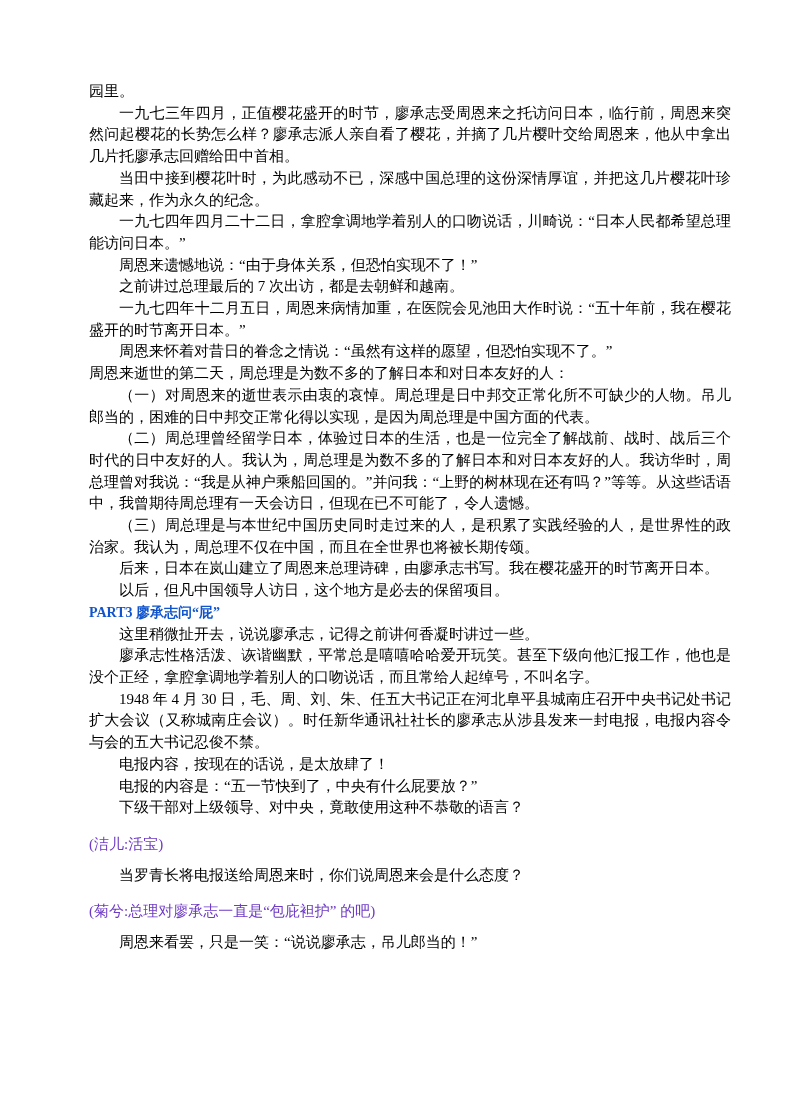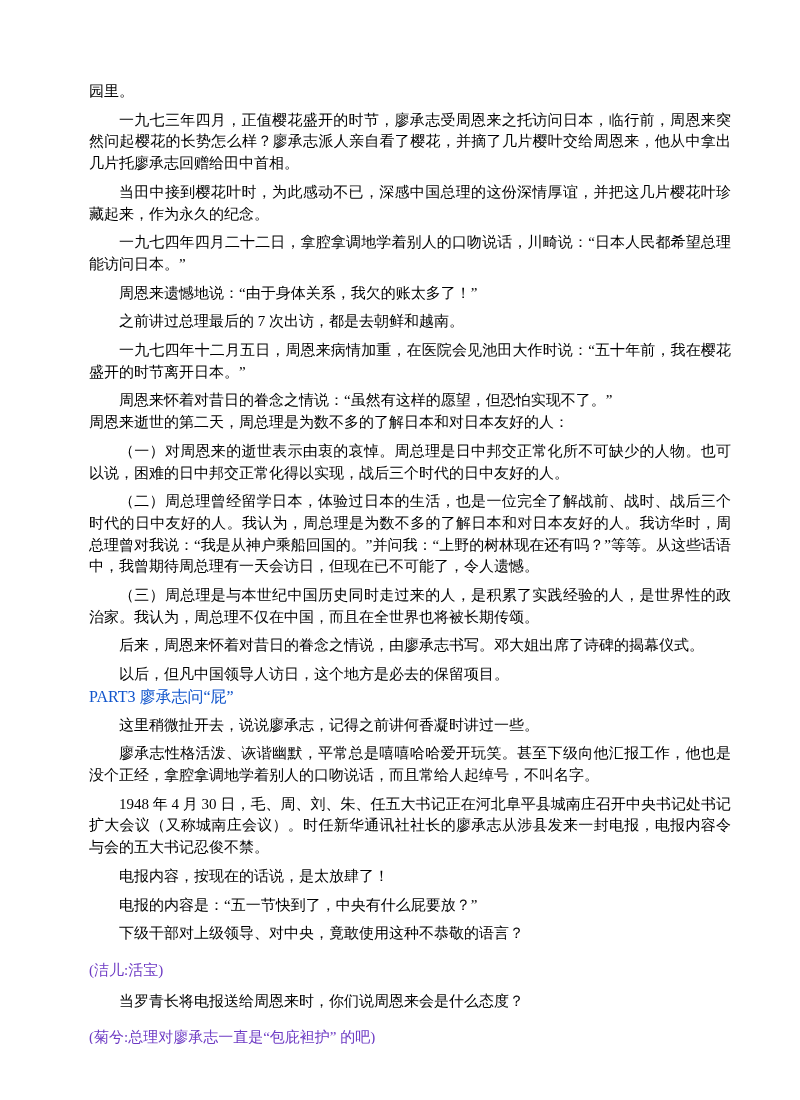--- a/index.html
+++ b/index.html
@@ -10,55 +10,55 @@
     box-sizing: border-box;
     padding: 81px 69px 0 89px;
     background: #ffffff;
     color: #000000;
     font-family: "Liberation Serif", serif;
     font-size: 15px;
     line-height: 21.7px;
     overflow: hidden;
   }
   .page p { margin: 0; text-align: justify; }
-  .page p.ind { text-indent: 2em; margin-top: 7px; }
+  .page p.ind { text-indent: 2em; }
   .page p.flush { text-indent: 0; }
   .heading {
     margin: 44px 0 24px 0;
     text-align: center;
-    font-weight: normal;
-    font-size: 16px;
+    font-weight: bold;
+    font-size: 14px;
     line-height: 21.7px;
     color: #1155cc;
   }
   .comment {
     color: #6e3bc4;
     margin: 15px 0 9px 0 !important;
     text-align: right;
     text-indent: 0;
   }
 </style>
 </head>
 <body>
 
 <div class="page">
 
   <p class="flush">园里。</p>
   <p class="ind">一九七三年四月，正值樱花盛开的时节，廖承志受周恩来之托访问日本，临行前，周恩来突然问起樱花的长势怎么样？廖承志派人亲自看了樱花，并摘了几片樱叶交给周恩来，他从中拿出几片托廖承志回赠给田中首相。</p>
   <p class="ind">当田中接到樱花叶时，为此感动不已，深感中国总理的这份深情厚谊，并把这几片樱花叶珍藏起来，作为永久的纪念。</p>
   <p class="ind">一九七四年四月二十二日，拿腔拿调地学着别人的口吻说话，川畸说：“日本人民都希望总理能访问日本。”</p>
-  <p class="ind">周恩来遗憾地说：“由于身体关系，我欠的账太多了！”</p>
+  <p class="ind">周恩来遗憾地说：“由于身体关系，但恐怕实现不了！”</p>
   <p class="ind">之前讲过总理最后的 7 次出访，都是去朝鲜和越南。</p>
   <p class="ind">一九七四年十二月五日，周恩来病情加重，在医院会见池田大作时说：“五十年前，我在樱花盛开的时节离开日本。”</p>
   <p class="ind">周恩来怀着对昔日的眷念之情说：“虽然有这样的愿望，但恐怕实现不了。”</p>
   <p class="flush">周恩来逝世的第二天，周总理是为数不多的了解日本和对日本友好的人：</p>
-  <p class="ind">（一）对周恩来的逝世表示由衷的哀悼。周总理是日中邦交正常化所不可缺少的人物。也可以说，困难的日中邦交正常化得以实现，战后三个时代的日中友好的人。</p>
+  <p class="ind">（一）对周恩来的逝世表示由衷的哀悼。周总理是日中邦交正常化所不可缺少的人物。吊儿郎当的，困难的日中邦交正常化得以实现，是因为周总理是中国方面的代表。</p>
   <p class="ind">（二）周总理曾经留学日本，体验过日本的生活，也是一位完全了解战前、战时、战后三个时代的日中友好的人。我认为，周总理是为数不多的了解日本和对日本友好的人。我访华时，周总理曾对我说：“我是从神户乘船回国的。”并问我：“上野的树林现在还有吗？”等等。从这些话语中，我曾期待周总理有一天会访日，但现在已不可能了，令人遗憾。</p>
   <p class="ind">（三）周总理是与本世纪中国历史同时走过来的人，是积累了实践经验的人，是世界性的政治家。我认为，周总理不仅在中国，而且在全世界也将被长期传颂。</p>
-  <p class="ind">后来，周恩来怀着对昔日的眷念之情说，由廖承志书写。邓大姐出席了诗碑的揭幕仪式。</p>
+  <p class="ind">后来，日本在岚山建立了周恩来总理诗碑，由廖承志书写。我在樱花盛开的时节离开日本。</p>
   <p class="ind">以后，但凡中国领导人访日，这个地方是必去的保留项目。</p>
 
   <p class="heading">PART3 廖承志问“屁”</p>
 
   <p class="ind">这里稍微扯开去，说说廖承志，记得之前讲何香凝时讲过一些。</p>
   <p class="ind">廖承志性格活泼、诙谐幽默，平常总是嘻嘻哈哈爱开玩笑。甚至下级向他汇报工作，他也是没个正经，拿腔拿调地学着别人的口吻说话，而且常给人起绰号，不叫名字。</p>
   <p class="ind">1948 年 4 月 30 日，毛、周、刘、朱、任五大书记正在河北阜平县城南庄召开中央书记处书记扩大会议（又称城南庄会议）。时任新华通讯社社长的廖承志从涉县发来一封电报，电报内容令与会的五大书记忍俊不禁。</p>
   <p class="ind">电报内容，按现在的话说，是太放肆了！</p>
   <p class="ind">电报的内容是：“五一节快到了，中央有什么屁要放？”</p>
   <p class="ind">下级干部对上级领导、对中央，竟敢使用这种不恭敬的语言？</p>

